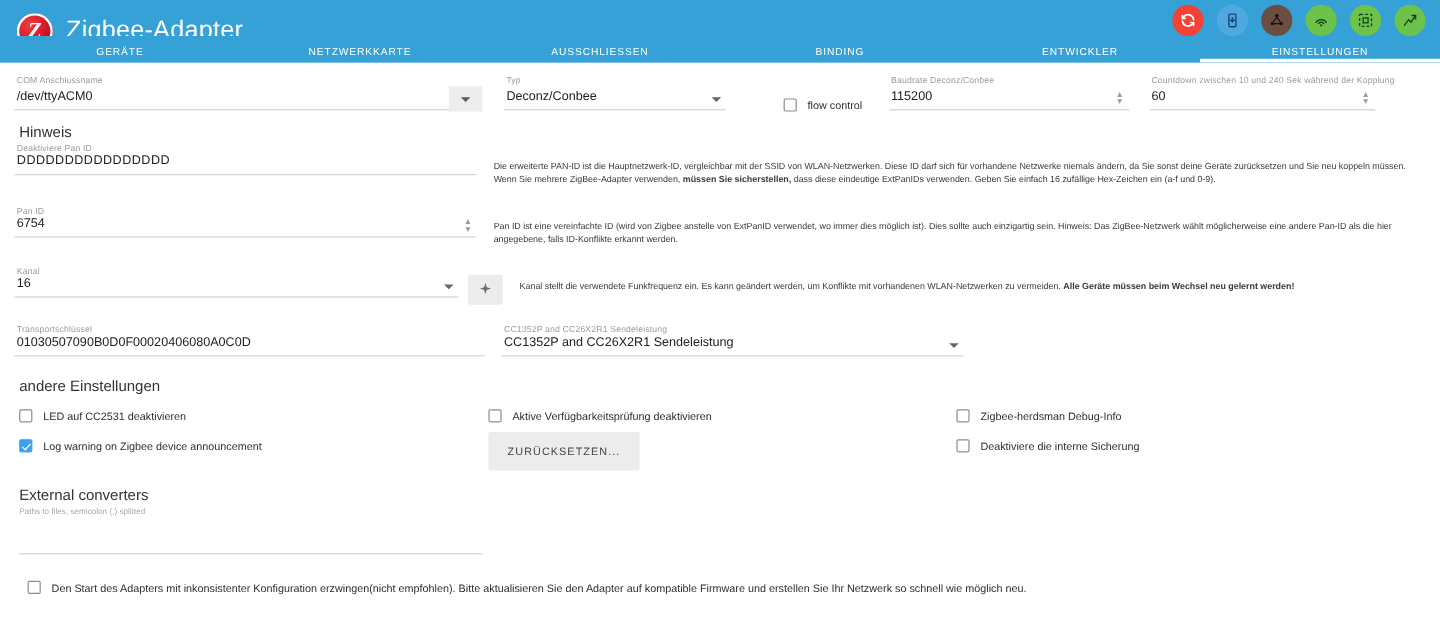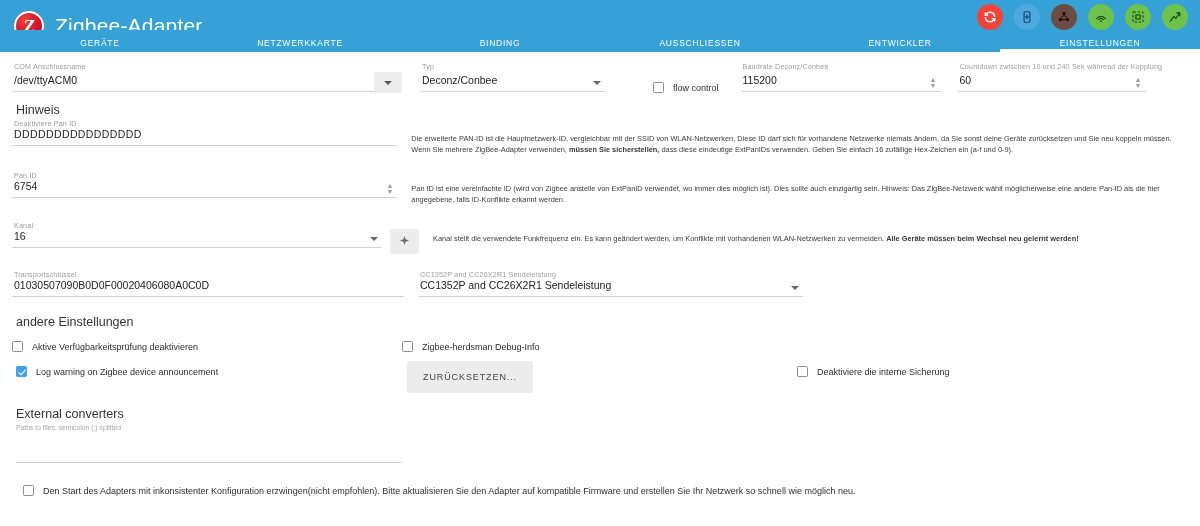--- a/index.html
+++ b/index.html
@@ -179,22 +179,22 @@
       <svg width="14" height="14" viewBox="0 0 24 24" fill="none" stroke="#14431a" stroke-width="2" stroke-linecap="round">
         <path d="M4 19 10 11l3.5 3.5L20 5"></path>
           <path d="M15 5h5v5"></path>
       </svg>
     </button>
   </div>
 
   <div class="tabs">
     <div class="tab">GERÄTE</div>
     <div class="tab">NETZWERKKARTE</div>
+    <div class="tab">AUSSCHLIESSEN</div>
     <div class="tab">BINDING</div>
-    <div class="tab">AUSSCHLIESSEN</div>
     <div class="tab">ENTWICKLER</div>
     <div class="tab active">EINSTELLUNGEN</div>
   </div>
 </div>
 
 <div class="sheet">
 
   <div class="row" style="gap:0; padding-top:8px;">
 
     <div class="field" style="width:390px;">
@@ -297,20 +297,24 @@
       <div class="fwrap">
         <input class="fline" value="CC1352P and CC26X2R1 Sendeleistung" style="">
         <span class="caret"></span>
       </div>
     </div>
   </div>
 
   <div class="section-title" style="margin-top:18px;">andere Einstellungen</div>
 
   <div class="row" style="margin-top:12px;">
+    <label class="cb" style="width:395px; padding-left:4px;">
+      <span class="box"></span>
+      <span class="cb-label">LED auf CC2531 deaktivieren</span>
+    </label>
     <label class="cb" style="width:390px;">
       <span class="box"></span>
       <span class="cb-label">Aktive Verfügbarkeitsprüfung deaktivieren</span>
     </label>
     <label class="cb">
       <span class="box"></span>
       <span class="cb-label">Zigbee-herdsman Debug-Info</span>
     </label>
   </div>
 

